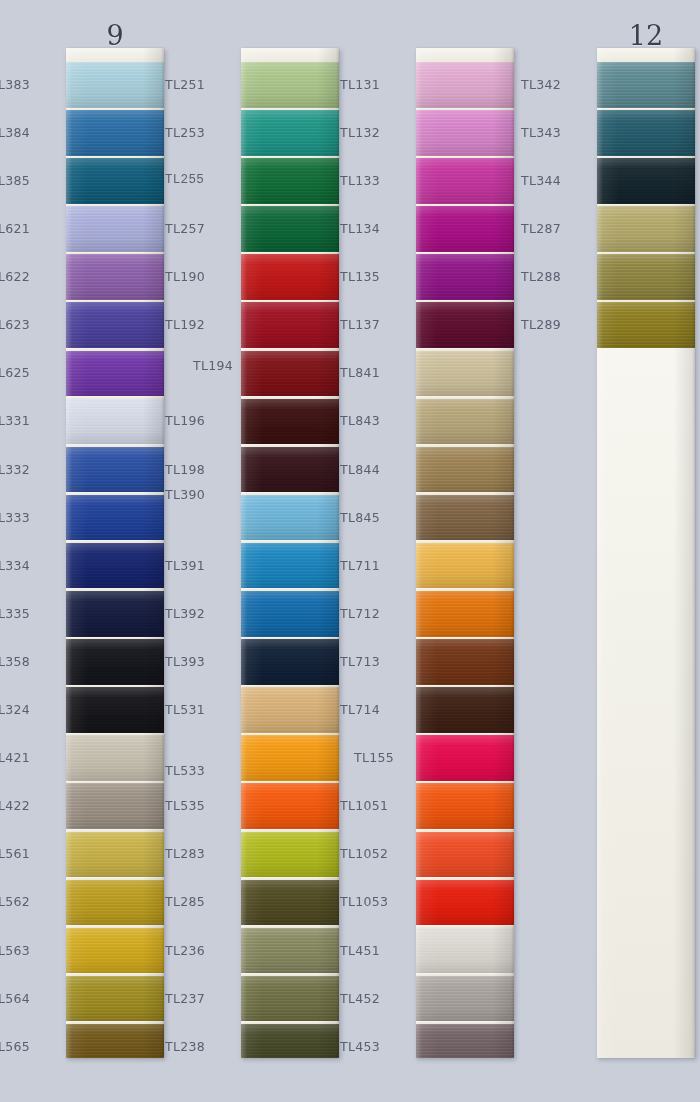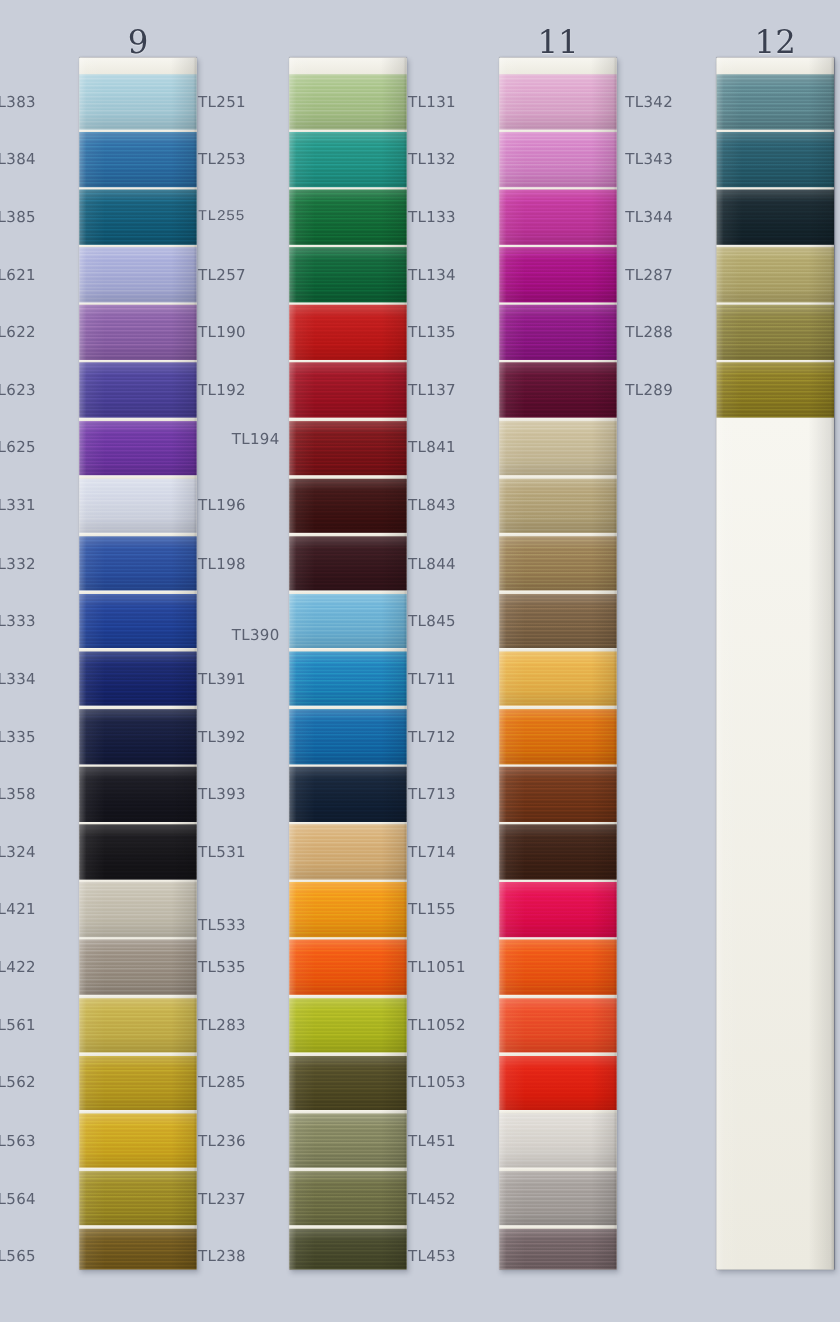--- a/index.html
+++ b/index.html
@@ -271,21 +271,21 @@
       <div class="label-rail" style="width: 62px;">
         <div class="label" style="top: 29.75px;">TL251</div>
         <div class="label" style="top: 77.85px;">TL253</div>
         <div class="label" style="top: 125.95px; font-family: Liberation Mono, monospace;">TL255</div>
         <div class="label" style="top: 174.05px; margin-left: 12px;">TL257</div>
         <div class="label" style="top: 222.15px;">TL190</div>
         <div class="label" style="top: 270.25px;">TL192</div>
         <div class="label" style="top: 311px; text-align: right;">TL194</div>
         <div class="label" style="top: 366.45px;">TL196</div>
         <div class="label" style="top: 414.55px;">TL198</div>
-        <div class="label" style="top: 474px; text-align: right;">TL390</div>
+        <div class="label" style="top: 440px;">TL390</div>
         <div class="label" style="top: 510.75px;">TL391</div>
         <div class="label" style="top: 558.85px;">TL392</div>
         <div class="label" style="top: 606.95px;">TL393</div>
         <div class="label" style="top: 655.05px;">TL531</div>
         <div class="label" style="top: 716px;">TL533</div>
         <div class="label" style="top: 751.25px;">TL535</div>
         <div class="label" style="top: 799.35px;">TL283</div>
         <div class="label" style="top: 847.45px;">TL285</div>
         <div class="label" style="top: 895.55px;">TL236</div>
         <div class="label" style="top: 943.65px;">TL237</div>
@@ -394,37 +394,36 @@
         </div>
         <div class="gap" style="height: 2.6px;"></div>
         <div class="swatch" title="TL238" style="height: 45.5px; background: rgb(67, 69, 39);">
           <div class="threads"></div>
           <div class="sheen"></div>
         </div>
         <div class="paper-bottom" style="height: 0px;"></div>
       </div>
     </div>
     <div class="col-group" style="left: 350px; width: 175px;">
-      <div class="col-header" style="left: 48px; width: 134px;">11</div>
       <div class="label-rail" style="width: 62px;">
         <div class="label" style="top: 29.75px;">TL131</div>
         <div class="label" style="top: 77.85px;">TL132</div>
         <div class="label" style="top: 125.95px;">TL133</div>
         <div class="label" style="top: 174.05px;">TL134</div>
         <div class="label" style="top: 222.15px;">TL135</div>
         <div class="label" style="top: 270.25px;">TL137</div>
         <div class="label" style="top: 318.35px;">TL841</div>
         <div class="label" style="top: 366.45px;">TL843</div>
         <div class="label" style="top: 414.55px;">TL844</div>
         <div class="label" style="top: 462.65px;">TL845</div>
         <div class="label" style="top: 510.75px;">TL711</div>
         <div class="label" style="top: 558.85px;">TL712</div>
         <div class="label" style="top: 606.95px;">TL713</div>
         <div class="label" style="top: 655.05px;">TL714</div>
-        <div class="label" style="top: 703.15px;">TL155</div>
+        <div class="label" style="top: 703.15px; text-align: center;">TL155</div>
         <div class="label" style="top: 751.25px;">TL1051</div>
         <div class="label" style="top: 799.35px;">TL1052</div>
         <div class="label" style="top: 847.45px;">TL1053</div>
         <div class="label" style="top: 895.55px;">TL451</div>
         <div class="label" style="top: 943.65px;">TL452</div>
         <div class="label" style="top: 991.75px;">TL453</div>
       </div>
       <div class="strip" style="left: 66px; top: 48px; width: 98px; height: 1010px;">
         <div class="paper-top" style="height: 14px;"></div>
         <div class="swatch" title="TL131" style="height: 45.5px; background: rgb(224, 168, 207);">

